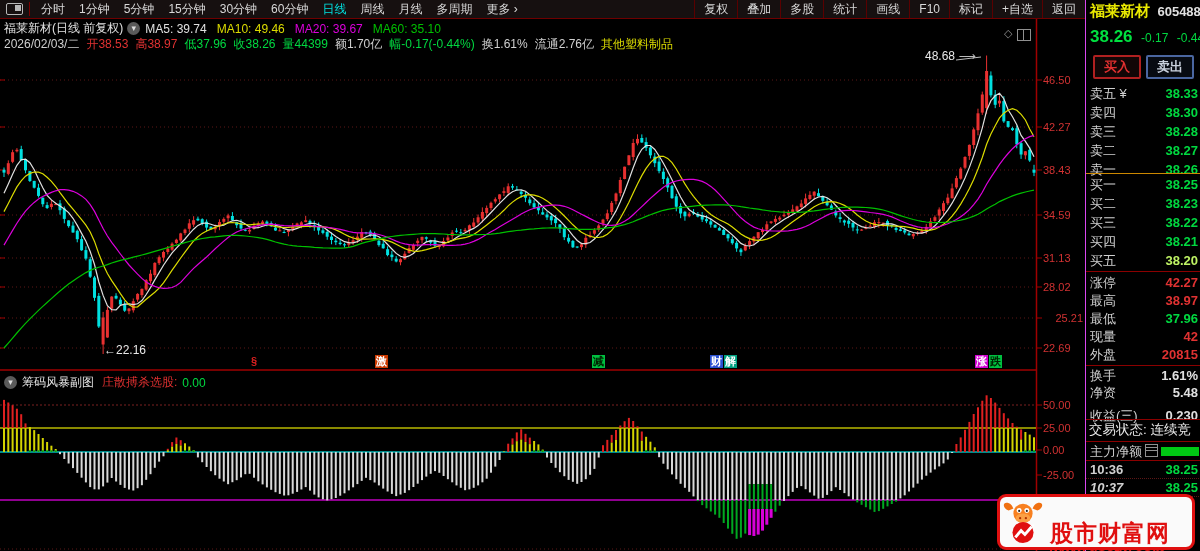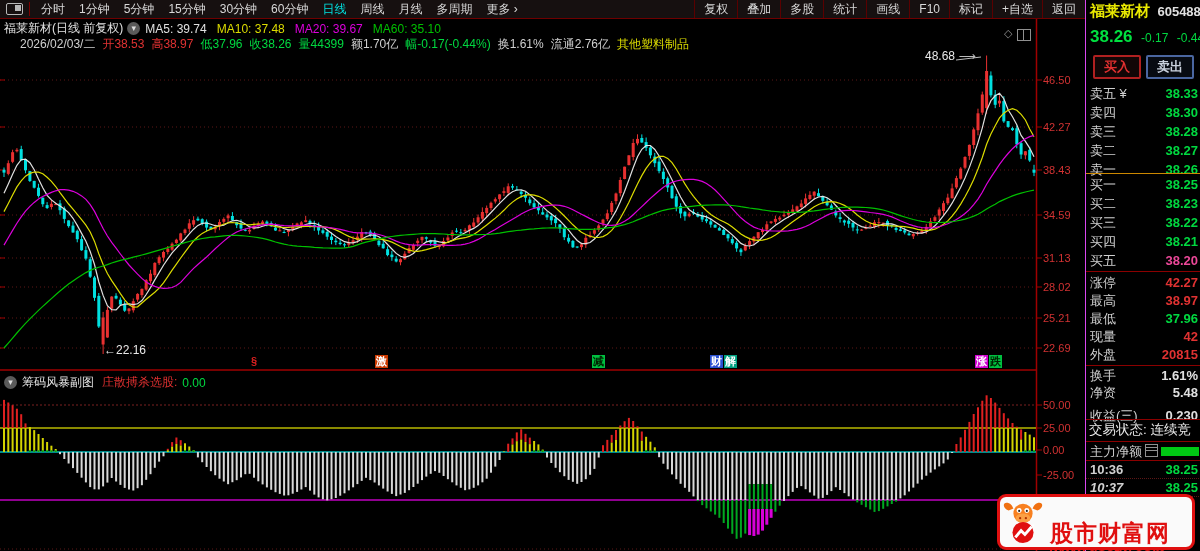--- a/index.html
+++ b/index.html
@@ -16,21 +16,21 @@
   #right-buttons{position:absolute;right:0;top:0;height:18px;display:flex;align-items:center;}
   .rbtn{color:#d8d8d8;font-size:12px;padding:0 9px;border-left:1px solid #5a0000;height:18px;line-height:18px;white-space:nowrap;}
   
   #chart-wrap{position:absolute;left:0;top:0;width:1085px;height:551px;}
   #chart-svg{position:absolute;left:0;top:0;z-index:1;}
   #hdr1{position:absolute;left:4px;top:20px;z-index:3;font-size:12px;display:flex;align-items:center;white-space:nowrap;}
   #hdr1 .title{color:#e2e2e2;margin-right:4px;}
   .circ-icon{display:inline-block;width:13px;height:13px;border-radius:50%;background:#5a5a5a;color:#ddd;
     font-size:9px;line-height:13px;text-align:center;margin-right:5px;}
   #hdr1 .ma{margin-right:10px;}
-  #hdr2{position:absolute;left:4px;top:36px;z-index:3;font-size:12px;white-space:nowrap;margin-left:16px;}
+  #hdr2{position:absolute;left:4px;top:36px;z-index:3;font-size:12px;white-space:nowrap;}
   #hdr2 span{margin-right:7px;}
   #win-icons{position:absolute;left:1004px;top:27px;z-index:3;color:#909090;font-size:11px;display:flex;gap:5px;}
   #split-icon{width:12px;height:10px;border:1px solid #909090;position:relative;margin-top:2px;}
   #split-icon::after{content:"";position:absolute;left:5px;top:0;width:1px;height:100%;background:#909090;}
   .axis-label{position:absolute;color:#d23232;font-size:11px;z-index:3;width:40px;}
   #anno-high{position:absolute;left:925px;top:49px;color:#e8e8e8;font-size:12px;z-index:4;}
   #anno-low{position:absolute;left:104px;top:343px;color:#e8e8e8;font-size:12px;z-index:4;}
   .evmark{position:absolute;top:355px;z-index:4;font-size:11px;line-height:13px;height:13px;padding:0 1px;font-weight:bold;}
   
   #ind-hdr{position:absolute;left:4px;top:374px;z-index:4;font-size:12px;display:flex;align-items:center;white-space:nowrap;}
@@ -956,21 +956,21 @@
           <rect x="1033.0" y="437.3" width="2" height="14.7" fill="#d4d400"></rect>
           <rect x="1033.0" y="450.2" width="2" height="1.8" fill="#00a820"></rect>
         </g>
       </svg>
 
     <div id="hdr1">
       <span class="title">福莱新材(日线 前复权)</span>
       <span class="circ-icon">▾</span>
       <span id="ma-row" style="display:flex;">
           <span class="ma" style="color: rgb(224, 224, 224);">MA5: 39.74</span>
-          <span class="ma" style="color: rgb(220, 220, 0);">MA10: 37.48</span>
+          <span class="ma" style="color: rgb(220, 220, 0);">MA10: 49.46</span>
           <span class="ma" style="color: rgb(220, 0, 220);">MA20: 39.67</span>
           <span class="ma" style="color: rgb(0, 192, 0);">MA60: 35.10</span>
         </span>
     </div>
     <div id="hdr2"><span style="color: rgb(208, 208, 208);">2026/02/03/二</span><span style="color: rgb(224, 50, 50);">开38.53</span><span style="color: rgb(224, 50, 50);">高38.97</span><span style="color: rgb(0, 216, 64);">低37.96</span><span style="color: rgb(0, 216, 64);">收38.26</span><span style="color: rgb(0, 216, 64);">量44399</span><span style="color: rgb(208, 208, 208);">额1.70亿</span><span style="color: rgb(0, 216, 64);">幅-0.17(-0.44%)</span><span style="color: rgb(208, 208, 208);">换1.61%</span><span style="color: rgb(208, 208, 208);">流通2.76亿</span><span style="color: rgb(220, 220, 0);">其他塑料制品</span></div>
 
     <div id="win-icons">
       <span>◇</span>
       <span id="split-icon"></span>
     </div>
@@ -989,21 +989,21 @@
         <span class="evmark" style="left: 975px; color: rgb(255, 255, 255); background: rgb(208, 0, 208);">涨</span>
         <span class="evmark" style="left: 989px; color: rgb(0, 34, 0); background: rgb(0, 192, 64);">跌</span>
       </div>
     <div id="axis-main">
         <div class="axis-label" style="left: 1043px; top: 74px;">46.50</div>
         <div class="axis-label" style="left: 1043px; top: 121px;">42.27</div>
         <div class="axis-label" style="left: 1043px; top: 164px;">38.43</div>
         <div class="axis-label" style="left: 1043px; top: 209px;">34.59</div>
         <div class="axis-label" style="left: 1043px; top: 252px;">31.13</div>
         <div class="axis-label" style="left: 1043px; top: 281px;">28.02</div>
-        <div class="axis-label" style="left: 1043px; top: 312px;">25.21</div>
+        <div class="axis-label" style="left: 1043px; top: 312px; text-align: right;">25.21</div>
         <div class="axis-label" style="left: 1043px; top: 342px;">22.69</div>
       </div>
 
     <div id="ind-hdr">
       <span class="circ-icon">▾</span>
       <span id="ind-name">筹码风暴副图</span>
       <span id="ind-signal">庄散搏杀选股:</span>
       <span id="ind-value" style="margin-left:5px;">0.00</span>
     </div>
     <div id="axis-ind">
@@ -1058,21 +1058,21 @@
         <div class="q-row" style="top: 214px;">
           <span class="lab">买三</span>
           <span class="val" style="color: rgb(0, 216, 64);">38.22</span>
         </div>
         <div class="q-row" style="top: 233px;">
           <span class="lab">买四</span>
           <span class="val" style="color: rgb(0, 216, 64);">38.21</span>
         </div>
         <div class="q-row" style="top: 252px;">
           <span class="lab">买五</span>
-          <span class="val" style="color: #ec4899; text-align: center;">38.20</span>
+          <span class="val" style="color: #bef264; text-align: center;">38.20</span>
         </div>
       </div>
     <div id="q-stats">
         <div class="q-row" style="top: 274px;">
           <span class="lab">涨停</span>
           <span class="val" style="color: rgb(224, 50, 50);">42.27</span>
         </div>
         <div class="q-row" style="top: 292px; text-align: right;">
           <span class="lab">最高</span>
           <span class="val" style="color: rgb(224, 50, 50);">38.97</span>

